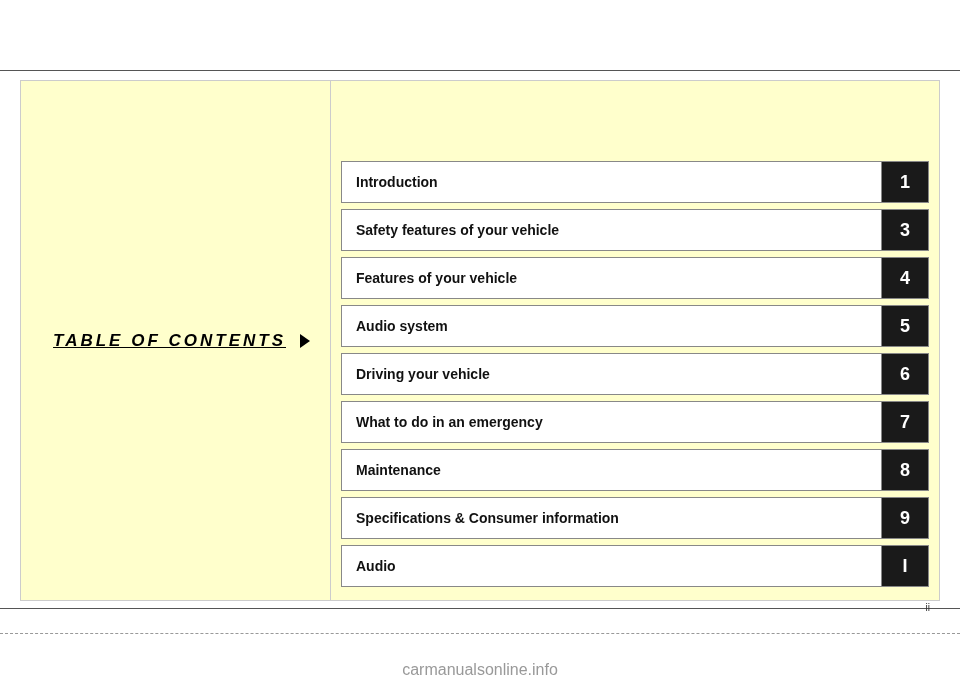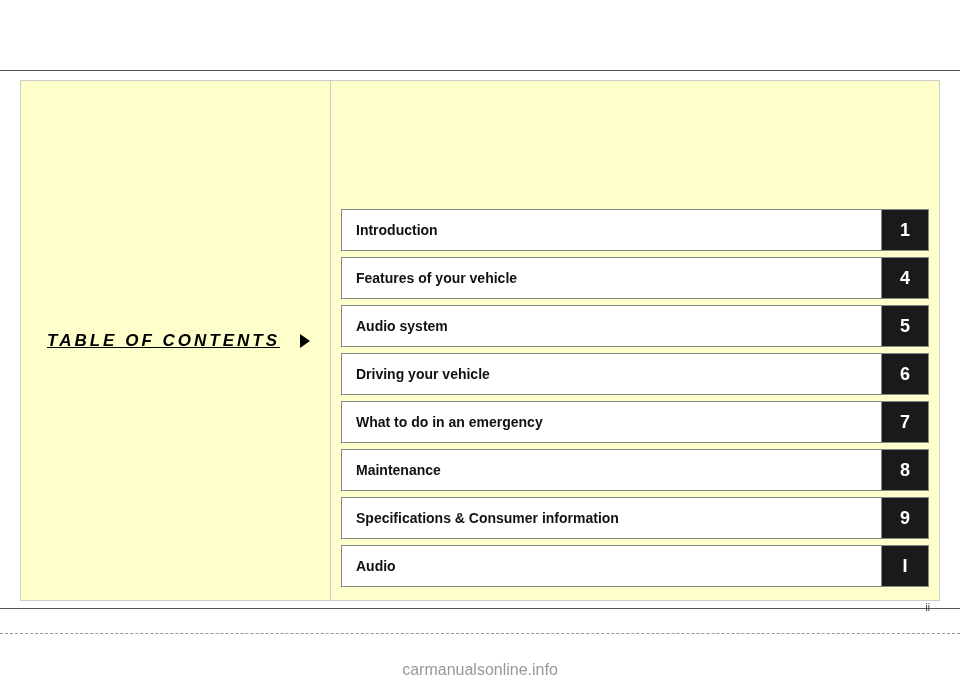--- a/index.html
+++ b/index.html
@@ -66,21 +66,21 @@
 
     .toc-title {
       font-size: 17px;
       font-weight: bold;
       font-style: italic;
       letter-spacing: 3px;
       color: #000;
       text-decoration: underline;
       display: flex;
       align-items: center;
-      gap: 20px;
+      gap: 14px;
     }
 
     .toc-arrow {
       width: 0;
       height: 0;
       border-top: 7px solid transparent;
       border-bottom: 7px solid transparent;
       border-left: 10px solid #000;
       display: inline-block;
     }
@@ -159,20 +159,24 @@
       <span class="toc-arrow"></span>
     </div>
   </div>
   <div class="right-panel" id="toc-list">
 
   <div class="toc-item">
         <span class="toc-label">Introduction</span>
         <span class="toc-number">1</span>
       </div>
       <div class="toc-item">
+        <span class="toc-label">Safety features of your vehicle</span>
+        <span class="toc-number">3</span>
+      </div>
+      <div class="toc-item">
         <span class="toc-label">Features of your vehicle</span>
         <span class="toc-number">4</span>
       </div>
       <div class="toc-item">
         <span class="toc-label">Audio system</span>
         <span class="toc-number">5</span>
       </div>
       <div class="toc-item">
         <span class="toc-label">Driving your vehicle</span>
         <span class="toc-number">6</span>

